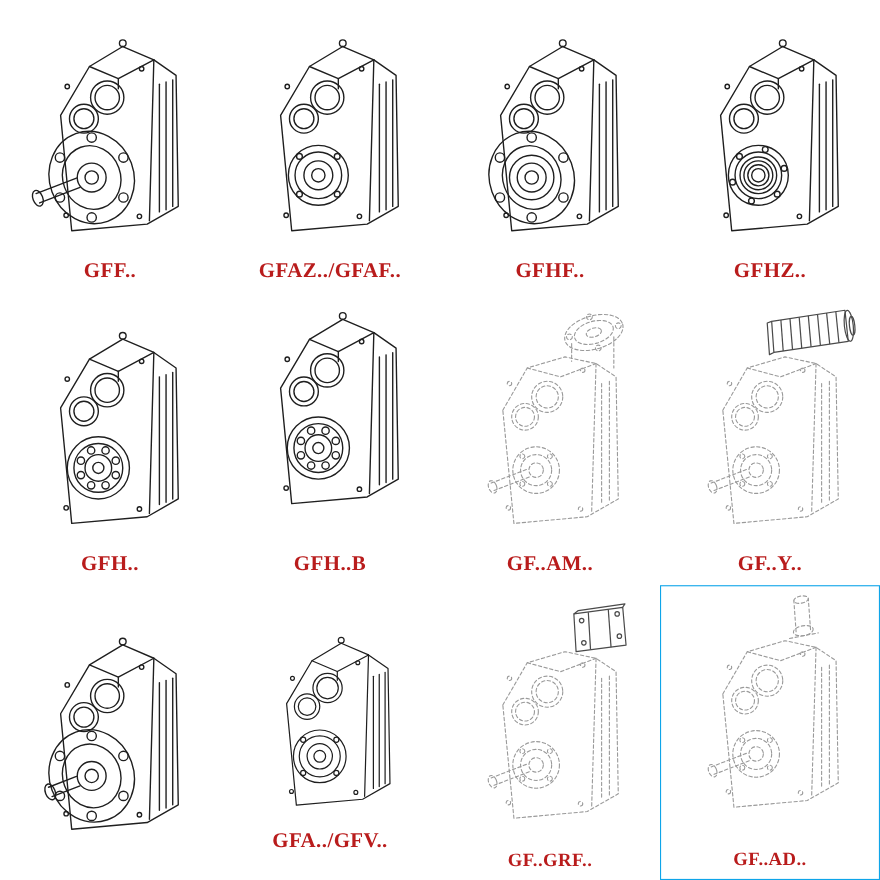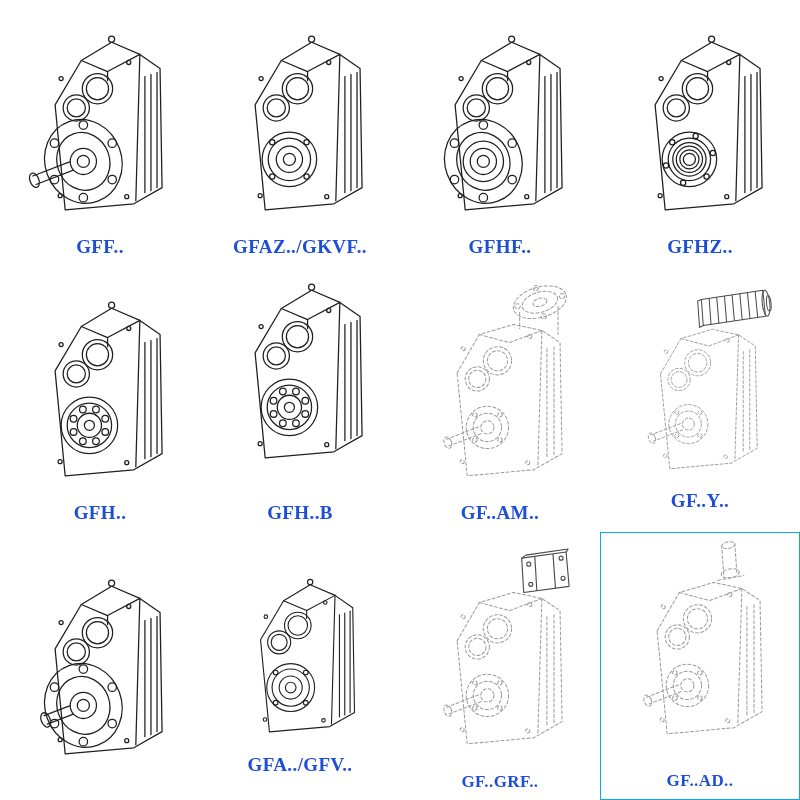--- a/index.html
+++ b/index.html
@@ -3,21 +3,21 @@
 <meta charset="utf-8">
 <style>
   html,body{margin:0;padding:0;background:#ffffff;}
   #page{width:800px;height:800px;background:#ffffff;overflow:hidden;position:relative;}
   .grid{display:grid;grid-template-columns:repeat(4,200px);grid-template-rows:266px 266px 268px;width:800px;height:800px;}
   .cell{display:flex;flex-direction:column;align-items:center;justify-content:flex-end;box-sizing:border-box;padding:4px 2px 8px 2px;}
   .drawing{flex:1 1 auto;display:flex;align-items:center;justify-content:center;width:100%;overflow:hidden;}
   .drawing svg{display:block;}
   .label{
     font-family:"Liberation Serif","DejaVu Serif",serif;
-    font-weight:700;font-size:19px;letter-spacing:.4px;color:#1d4ed8;
+    font-weight:700;font-size:19px;letter-spacing:.4px;color:#b91c1c;
     text-align:center;white-space:nowrap;line-height:1.1;margin-top:2px;
   }
   .cell.framed{border:1px solid #0ea5e9;gap:20px;}
   .cell:nth-child(11) .label,.cell:nth-child(12) .label{font-size:17px;}
 </style>
 </head>
 <body>
 
 <div id="page">
   <div class="grid" id="grid">
@@ -84,21 +84,21 @@
               <circle cx="82" cy="148" r="21"></circle>
               <circle cx="82" cy="148" r="13"></circle>
               <circle cx="82" cy="148" r="6"></circle>
               <circle cx="99" cy="165" r="2.6"></circle>
               <circle cx="65" cy="165" r="2.6"></circle>
               <circle cx="65" cy="131" r="2.6"></circle>
               <circle cx="99" cy="131" r="2.6"></circle>
             </g>
           </svg>
         </div>
-    <figcaption class="label">GFAZ../GKVF..</figcaption>
+    <figcaption class="label">GFAZ../GFAF..</figcaption>
   </figure>
 
   <figure class="cell" style="margin:0;">
     <div class="drawing">
           <svg viewBox="0 0 185 218" width="188" height="220">
             <g fill="none" stroke="#1f1f1f" stroke-width="1.25" stroke-linejoin="round" stroke-linecap="round">
               <path d="M48,94 L74,50 L104,32 L132,44 L152,58 L154,176 L126,192 L58,198 Z"></path>
               <path d="M132,44 L128,189"></path>
               <path d="M74,50 L100,61 L132,44"></path>
               <path d="M100,61 L100,70"></path>
@@ -280,21 +280,21 @@
               <circle cx="128" cy="12" r="2.6"></circle>
               <circle cx="136" cy="40" r="2.6"></circle>
               <path d="M112,36 L112,52"></path>
               <path d="M150,30 L150,58"></path>
             </g>
           </svg>
         </div>
     <figcaption class="label">GF..AM..</figcaption>
   </figure>
 
-  <figure class="cell" style="margin:12px;">
+  <figure class="cell" style="margin:0;">
     <div class="drawing">
           <svg viewBox="0 0 185 218" width="188" height="220">
             <g fill="none" stroke="#9a9a9a" stroke-width="1" stroke-linejoin="round" stroke-linecap="round" stroke-dasharray="3 2.2">
               <path d="M50,96 L72,58 L106,48 L134,54 L152,66 L154,176 L126,192 L60,198 Z"></path>
               <path d="M134,54 L130,189"></path>
               <path d="M72,58 L102,66 L134,54"></path>
               <circle cx="90" cy="84" r="14"></circle>
               <circle cx="90" cy="84" r="10"></circle>
               <circle cx="70" cy="102" r="12"></circle>
               <circle cx="70" cy="102" r="8.5"></circle>

